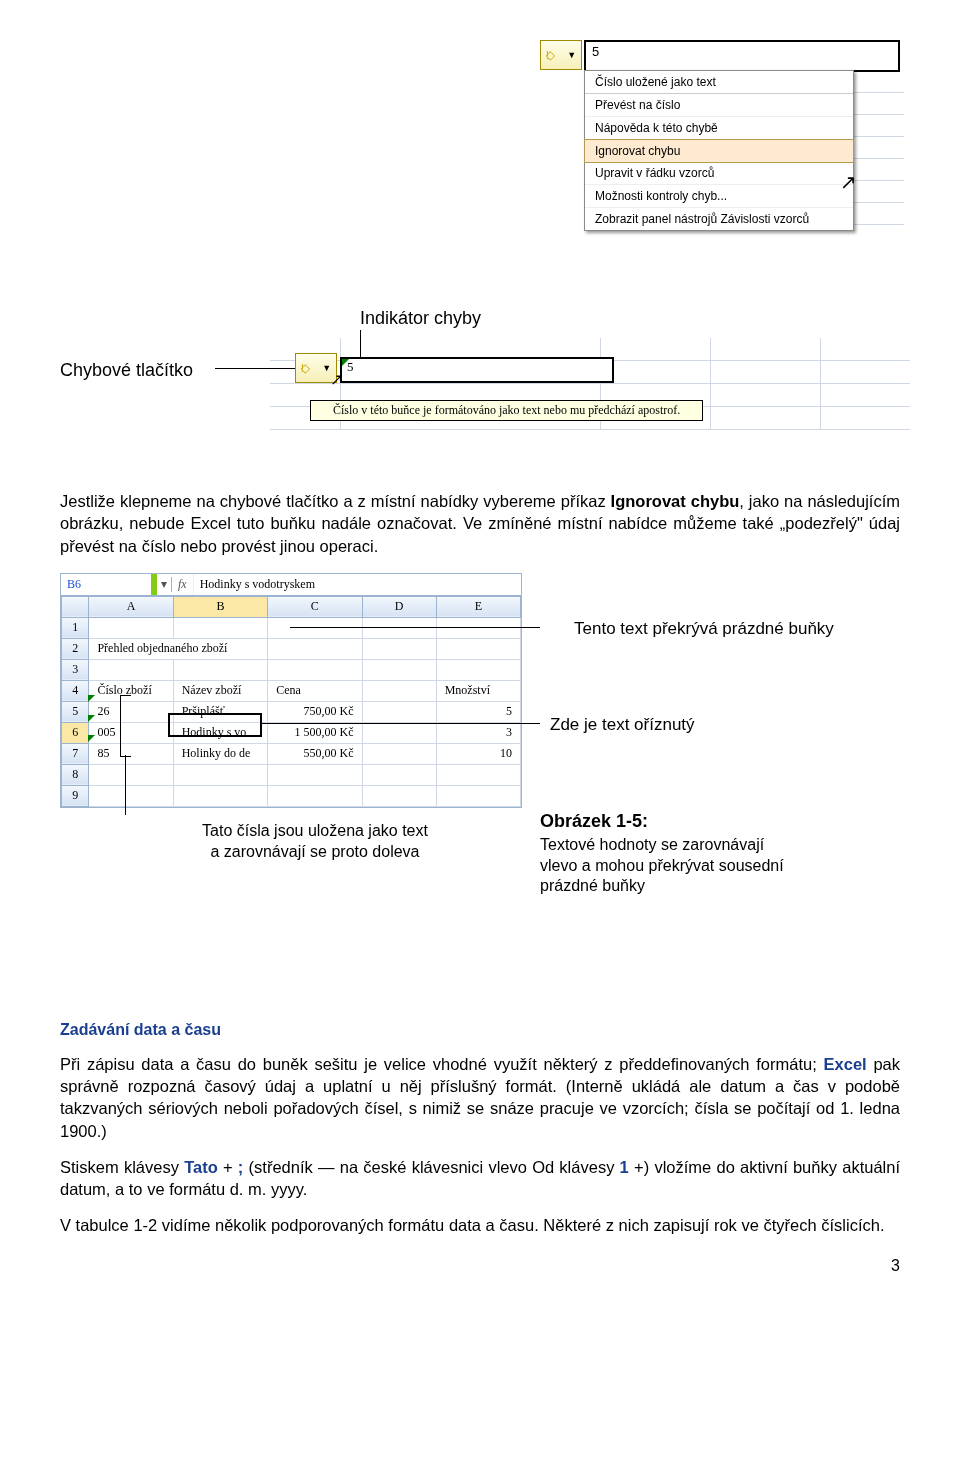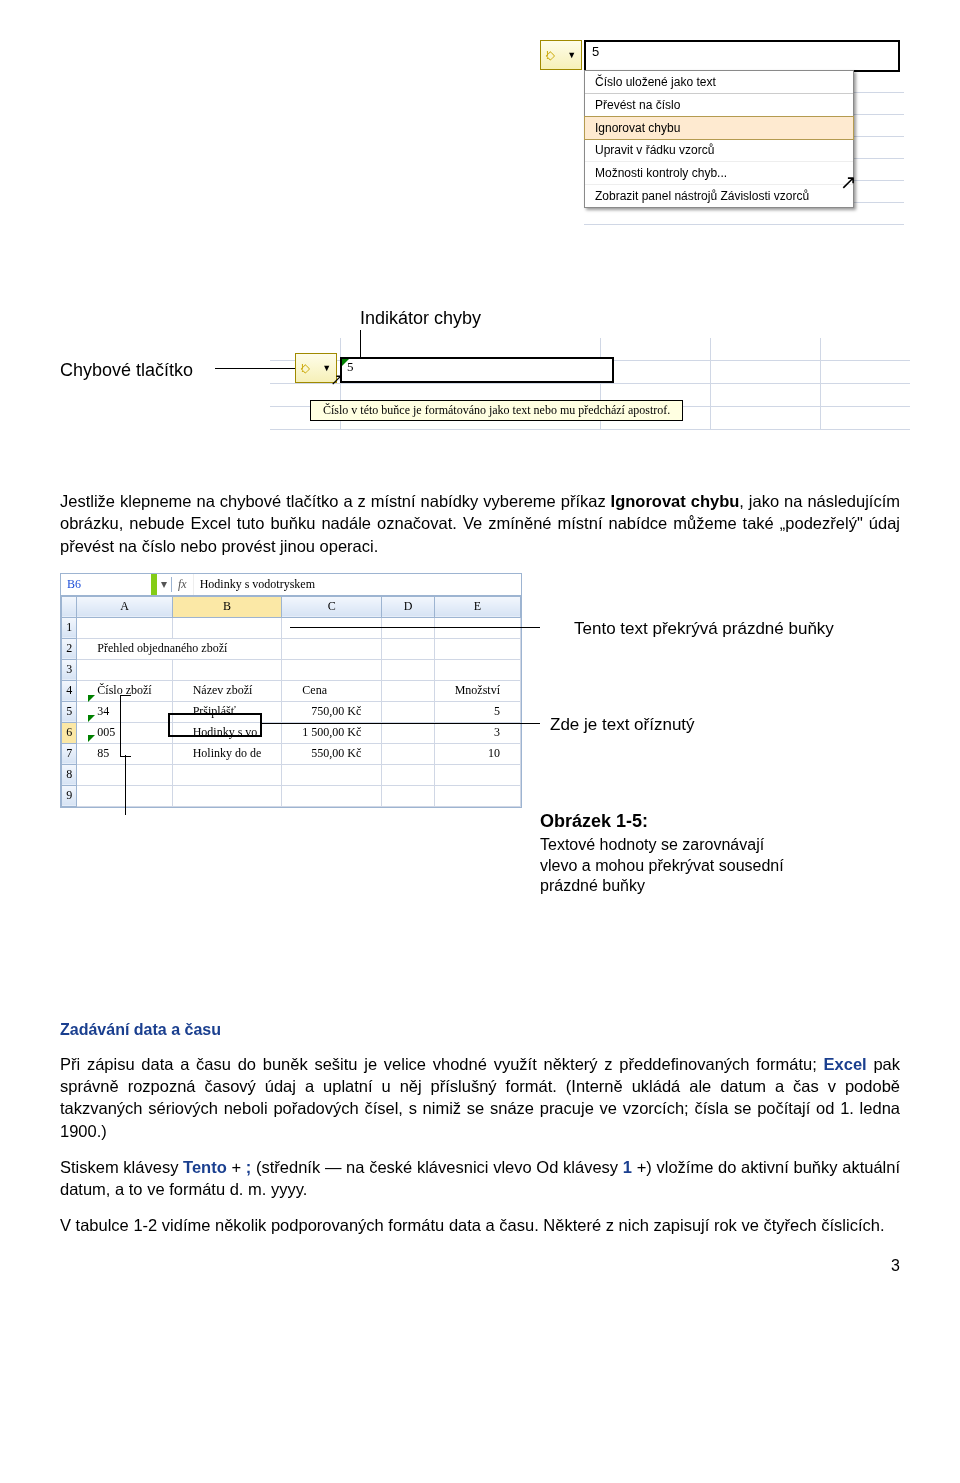--- a/index.html
+++ b/index.html
@@ -102,21 +102,21 @@
     width:40px; height:28px;
     border:1px solid #a08a00;
     background: linear-gradient(#fefde9,#f6f0b8);
     display:flex; align-items:center; justify-content:space-around;
     font-size:12px;
   }
   .tooltip2 {
     position:absolute; top:110px; left:250px;
     background:#ffffe1; border:1px solid #000;
     font-family: Tahoma; font-size:12px;
-    padding:2px 12px;
+    padding:2px 22px;
   }
   .line-h { position:absolute; border-top:1px solid #000; height:0;}
   .line-v { position:absolute; border-left:1px solid #000; width:0;}
 
   
   .para {
     font-size: 16.5px;
     line-height: 1.35;
     text-align: justify;
     margin: 14px 0;
@@ -155,21 +155,21 @@
   .ss-formula .fx{ padding:3px 6px; font-style:italic; color:#555; border-right:1px solid #eee;}
   .ss-formula .fval{ padding:3px 6px; }
   .ss table { border-collapse:collapse; width:100%; }
   .ss th {
     background: linear-gradient(#f3f7fd,#d6e3f4);
     border:1px solid #9db4d1; font-weight:normal;
     font-size:12px; height:18px;
   }
   .ss td {
     border:1px solid #d0d7e5; height:18px;
-    padding:0 20px; font-size:12px;
+    padding:0 8px; font-size:12px;
     white-space: nowrap; overflow:hidden;
   }
   .ss th.rowhdr {
     width:24px; background: linear-gradient(#f3f7fd,#d6e3f4);
     border:1px solid #9db4d1; text-align:center;
   }
   .ta-r { text-align:right; }
   .sel-row th.rowhdr { background:#fbe8a6; }
   .sel-cell-outline {
     position:absolute;
@@ -210,20 +210,21 @@
       <div class="hline" style="top:44px;"></div>
       <div class="hline" style="top:66px;"></div>
       <div class="hline" style="top:88px;"></div>
       <div class="hline" style="top:110px;"></div>
       <div class="hline" style="top:132px;"></div>
       <div class="hline" style="top:154px;"></div>
     </div>
     <div class="menu-box">
       <div class="menu-item header">Číslo uložené jako text</div>
       <div class="menu-item">Převést na číslo</div>
+      <div class="menu-item">Nápověda k této chybě</div>
       <div class="menu-item highlight">Ignorovat chybu</div>
       <div class="menu-item">Upravit v řádku vzorců</div>
       <div class="menu-item">Možnosti kontroly chyb...</div>
       <div class="menu-item" style="border-bottom:none;">Zobrazit panel nástrojů Závislosti vzorců</div>
     </div>
     <div class="cursor1">↖</div>
   </div>
 
   <div class="fig2">
     <div class="lbl" style="top:18px;left:300px;">Indikátor chyby</div>
@@ -298,21 +299,21 @@
         <tr>
               <th class="rowhdr">4</th>
           <td>Číslo zboží</td>
               <td>Název zboží</td>
               <td>Cena</td>
               <td></td>
               <td>Množství</td>
             </tr>
         <tr>
               <th class="rowhdr">5</th>
-          <td>34</td>
+          <td>26</td>
               <td>Pršiplášť</td>
               <td class="ta-r">750,00 Kč</td>
               <td></td>
               <td class="ta-r">5</td>
             </tr>
         <tr class="sel-row">
               <th class="rowhdr">6</th>
           <td>005</td>
               <td>Hodinky s vo</td>
               <td class="ta-r">1 500,00 Kč</td>
@@ -355,33 +356,37 @@
 
     <div class="conn" style="top:54px;left:230px;width:250px;"></div>
     <div class="conn-v" style="top:150px;left:460px;height:0;"></div>
     <div class="conn" style="top:150px;left:200px;width:280px;"></div>
 
     <div style="position:absolute;top:122px;left:60px;width:10px;height:60px;border-left:1px solid #000;border-top:1px solid #000;border-bottom:1px solid #000;"></div>
     <div class="conn-v" style="top:182px;left:65px;height:60px;"></div>
 
     <div class="ann big" style="top:46px;left:514px;">Tento text překrývá prázdné buňky</div>
     <div class="ann big" style="top:142px;left:490px;">Zde je text oříznutý</div>
+    <div class="ann med" style="top:248px;left:90px;text-align:center;width:330px;">
+      <span>Tato čísla jsou uložena jako text</span><br>
+      <span>a zarovnávají se proto doleva</span>
+    </div>
     <div class="ann bold" style="top:238px;left:480px;font-size:18px;">Obrázek 1-5:</div>
     <div class="ann med" style="top:262px;left:480px;width:360px;">
       <span>Textové hodnoty se zarovnávají</span><br>
       <span>vlevo a mohou překrývat sousední</span><br>
       <span>prázdné buňky</span>
     </div>
   </div>
 
   <div class="heading-blue">Zadávání data a času</div>
   <p class="para">
     <span>Při zápisu data a času do buněk sešitu je velice vhodné využít některý z předdefinovaných formátu; </span><span class="blue">Excel</span><span> pak správně rozpozná časový údaj a uplatní u něj příslušný formát. (Interně ukládá ale datum a čas v podobě takzvaných sériových neboli pořadových čísel, s nimiž se snáze pracuje ve vzorcích; čísla se počítají od 1. ledna 1900.)</span>
   </p>
 
   <p class="para">
-    <span>Stiskem klávesy </span><span class="blue">Tento</span><span> + </span><span class="blue">;</span><span> (středník — na české klávesnici vlevo Od klávesy </span><span class="blue">1</span><span> +) vložíme do aktivní buňky aktuální datum, a to ve formátu d. m. yyyy.</span>
+    <span>Stiskem klávesy </span><span class="blue">Tato</span><span> + </span><span class="blue">;</span><span> (středník — na české klávesnici vlevo Od klávesy </span><span class="blue">1</span><span> +) vložíme do aktivní buňky aktuální datum, a to ve formátu d. m. yyyy.</span>
   </p>
 
   <p class="para">V tabulce 1-2 vidíme několik podporovaných formátu data a času. Některé z nich zapisují rok ve čtyřech číslicích.</p>
 
   <div class="pagenum">3</div>
 </div>
 
 </body></html>

